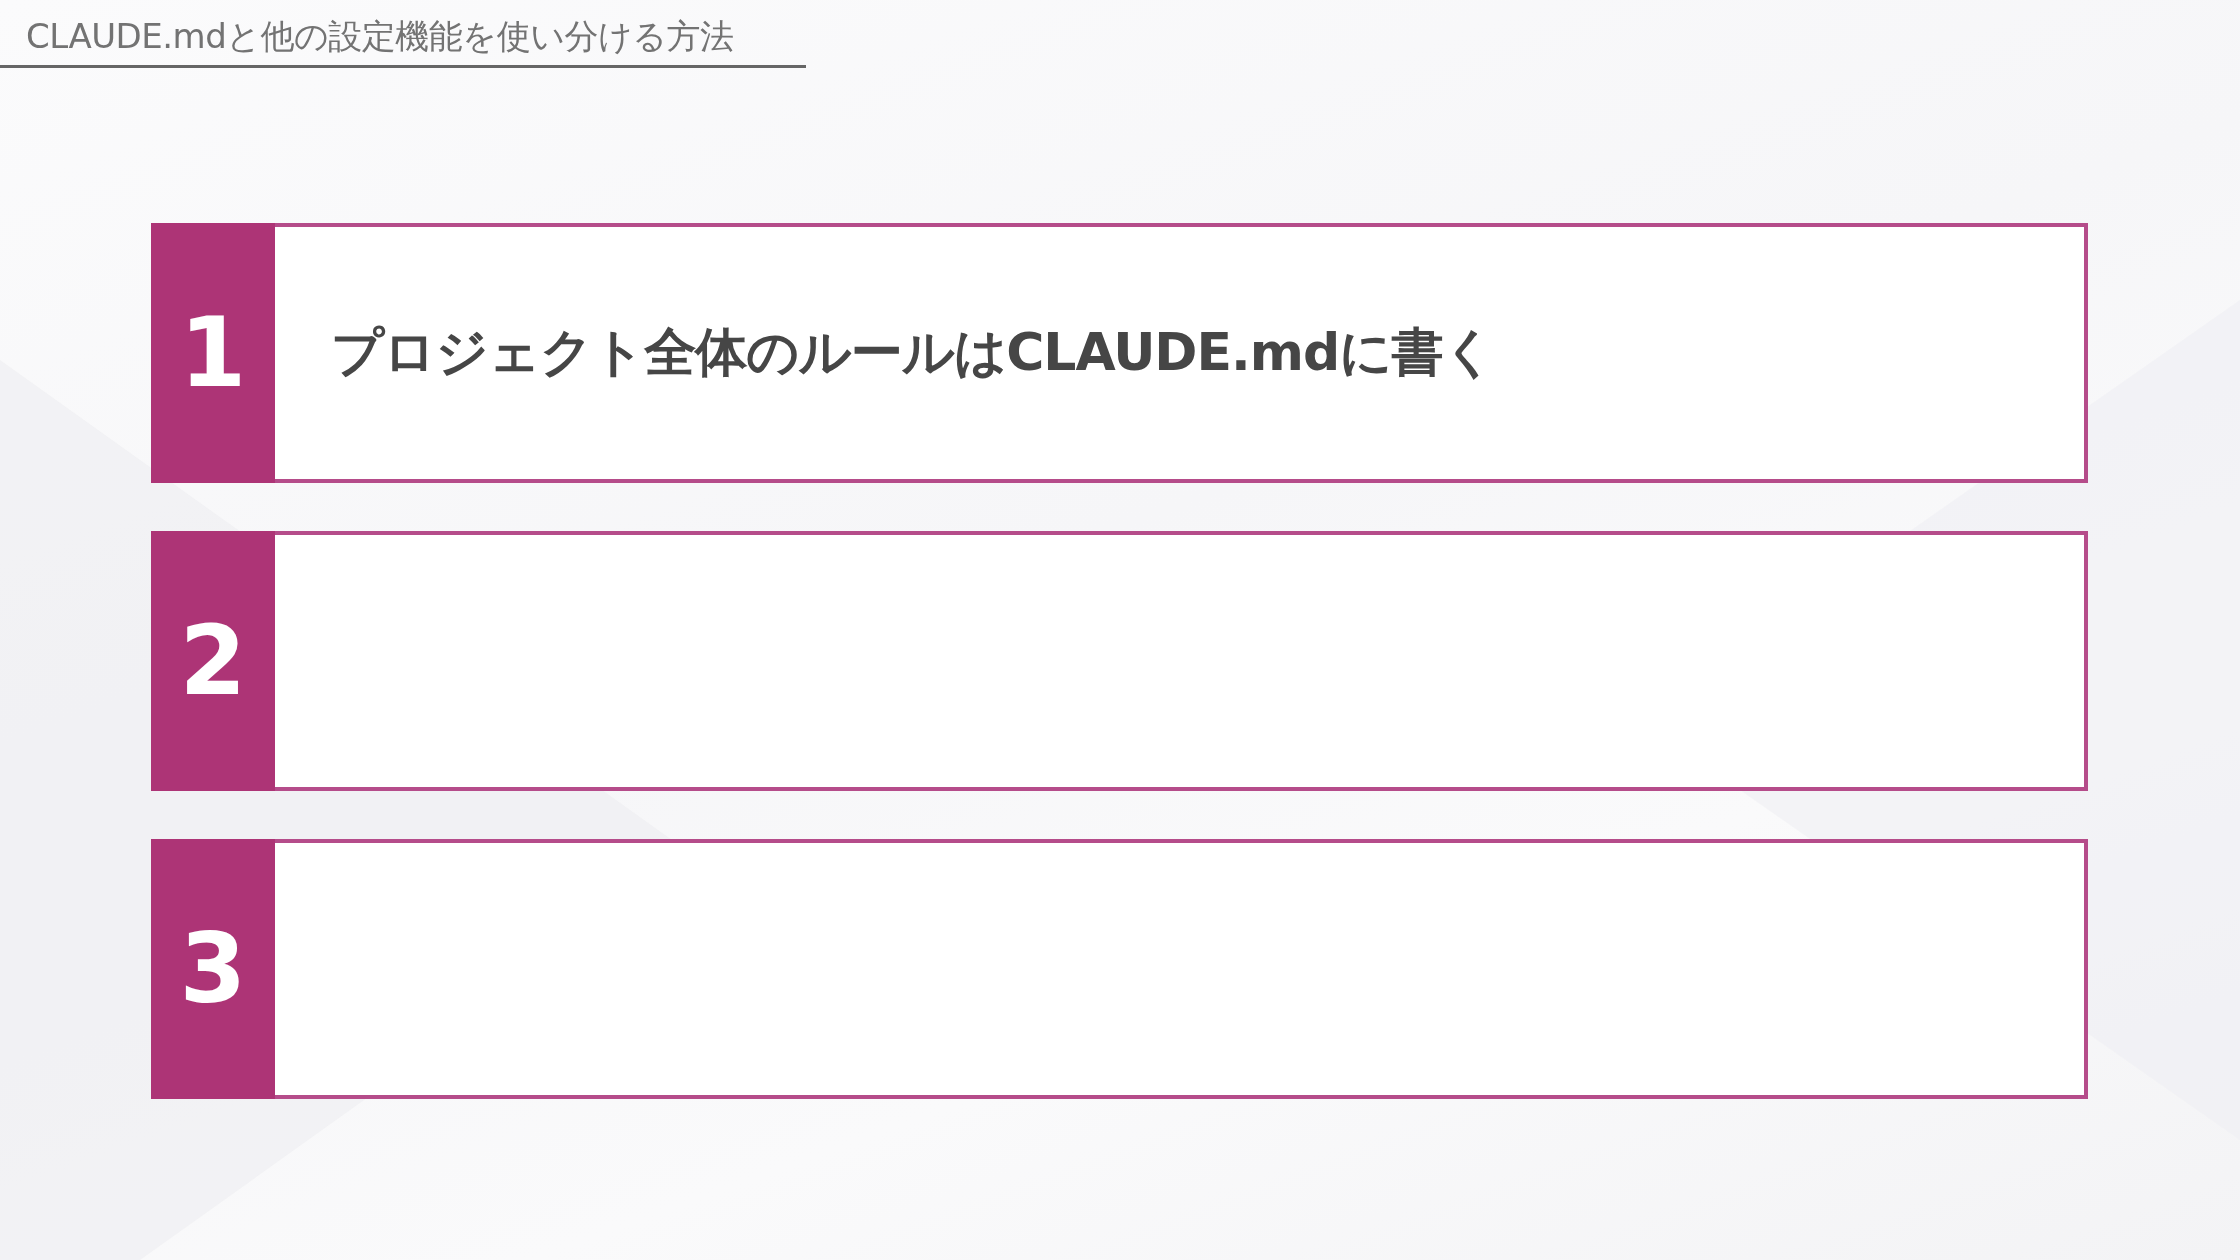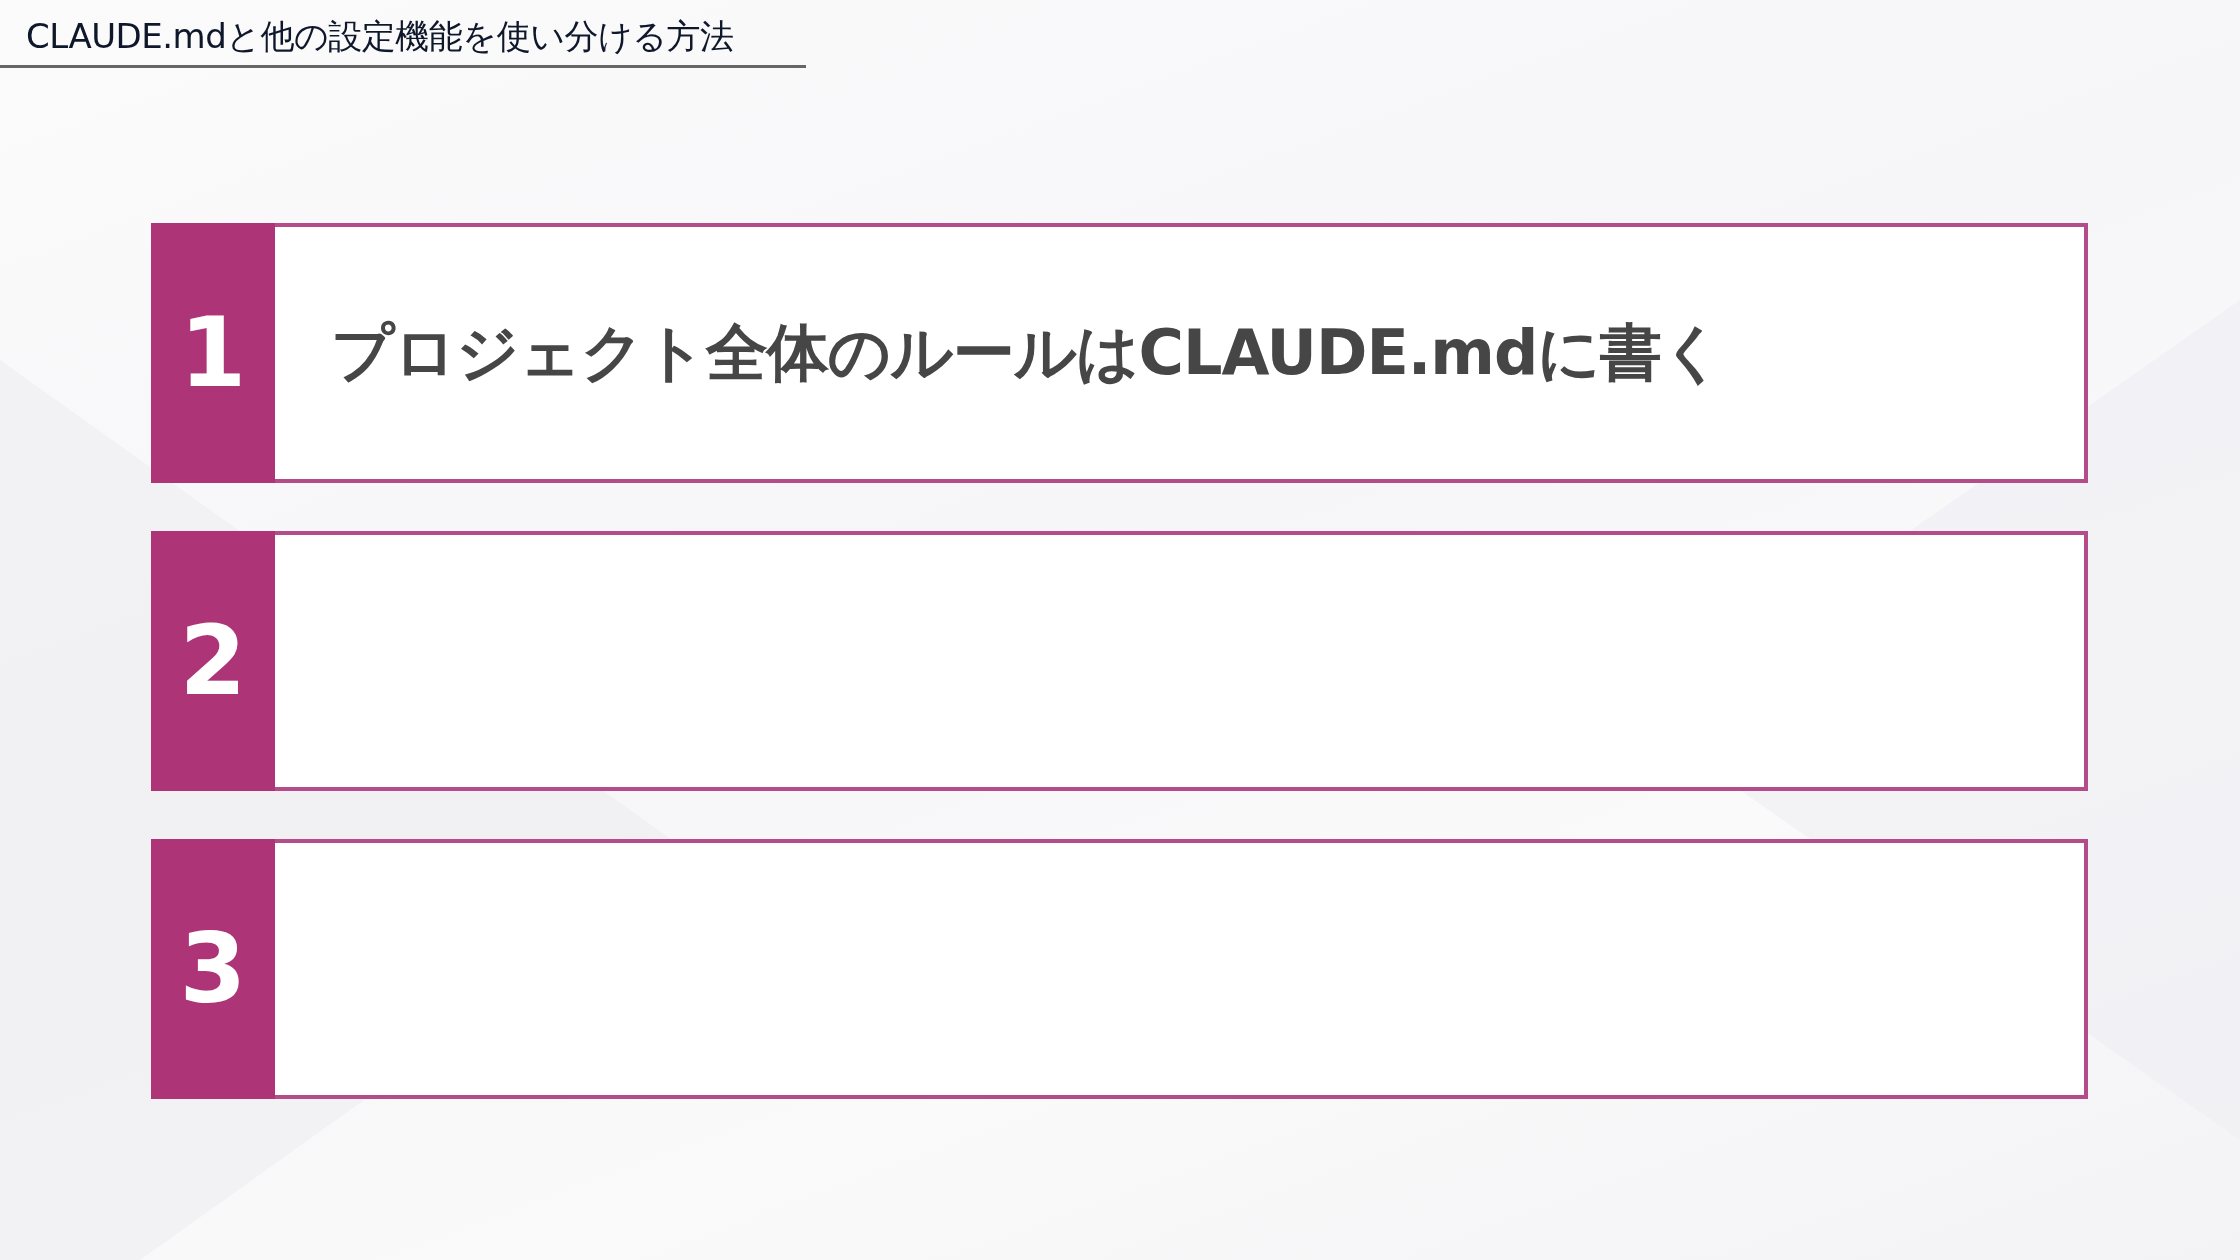--- a/index.html
+++ b/index.html
@@ -6,40 +6,40 @@
     body {
       width: 2240px; height: 1260px; overflow: hidden; position: relative;
       background: linear-gradient(160deg, #fbfbfc 0%, #f6f6f8 45%, #fafafb 70%, #f3f3f5 100%);
       font-family: "DejaVu Sans", "Liberation Sans", sans-serif;
     }
     .bg-shape { position: absolute; pointer-events: none; }
     .bg1 { left: 0; top: 360px; width: 0; height: 0; border-left: 700px solid rgba(235,235,240,0.5); border-top: 500px solid transparent; border-bottom: 500px solid transparent; }
     .bg2 { right: 0; top: 300px; width: 0; height: 0; border-right: 600px solid rgba(238,238,243,0.6); border-top: 420px solid transparent; border-bottom: 420px solid transparent; }
     .header-title {
       position: absolute; left: 26px; top: 14px;
-      font-size: 34px; color: #0f172a; letter-spacing: -0.5px;
+      font-size: 34px; color: #737373; letter-spacing: -0.5px;
     }
     .header-rule {
       position: absolute; left: 0; top: 65px; width: 806px; height: 3px; background: #666666;
     }
     .item {
       position: absolute; left: 151px; width: 1937px; height: 260px;
       box-sizing: border-box; border: 4px solid #b54c8a; background: #ffffff;
       display: flex; align-items: center;
     }
     .item-num {
       position: absolute; left: -4px; top: -4px; bottom: -4px; width: 124px;
       background: #ad3476; color: #ffffff;
       display: flex; align-items: center; justify-content: center;
       font-size: 96px; font-weight: bold;
     }
     .item-text {
       position: absolute; left: 176px; top: 0; bottom: 0;
       display: flex; align-items: center;
-      font-size: 62px; font-weight: bold; color: #464646; letter-spacing: -1px;
+      font-size: 52px; font-weight: bold; color: #464646; letter-spacing: -1px;
       white-space: nowrap;
     }
   </style>
 </head>
 <body>
 
 <div class="bg-shape bg1"></div>
 <div class="bg-shape bg2"></div>
 
 <div class="header-title">CLAUDE.mdと他の設定機能を使い分ける方法</div>

